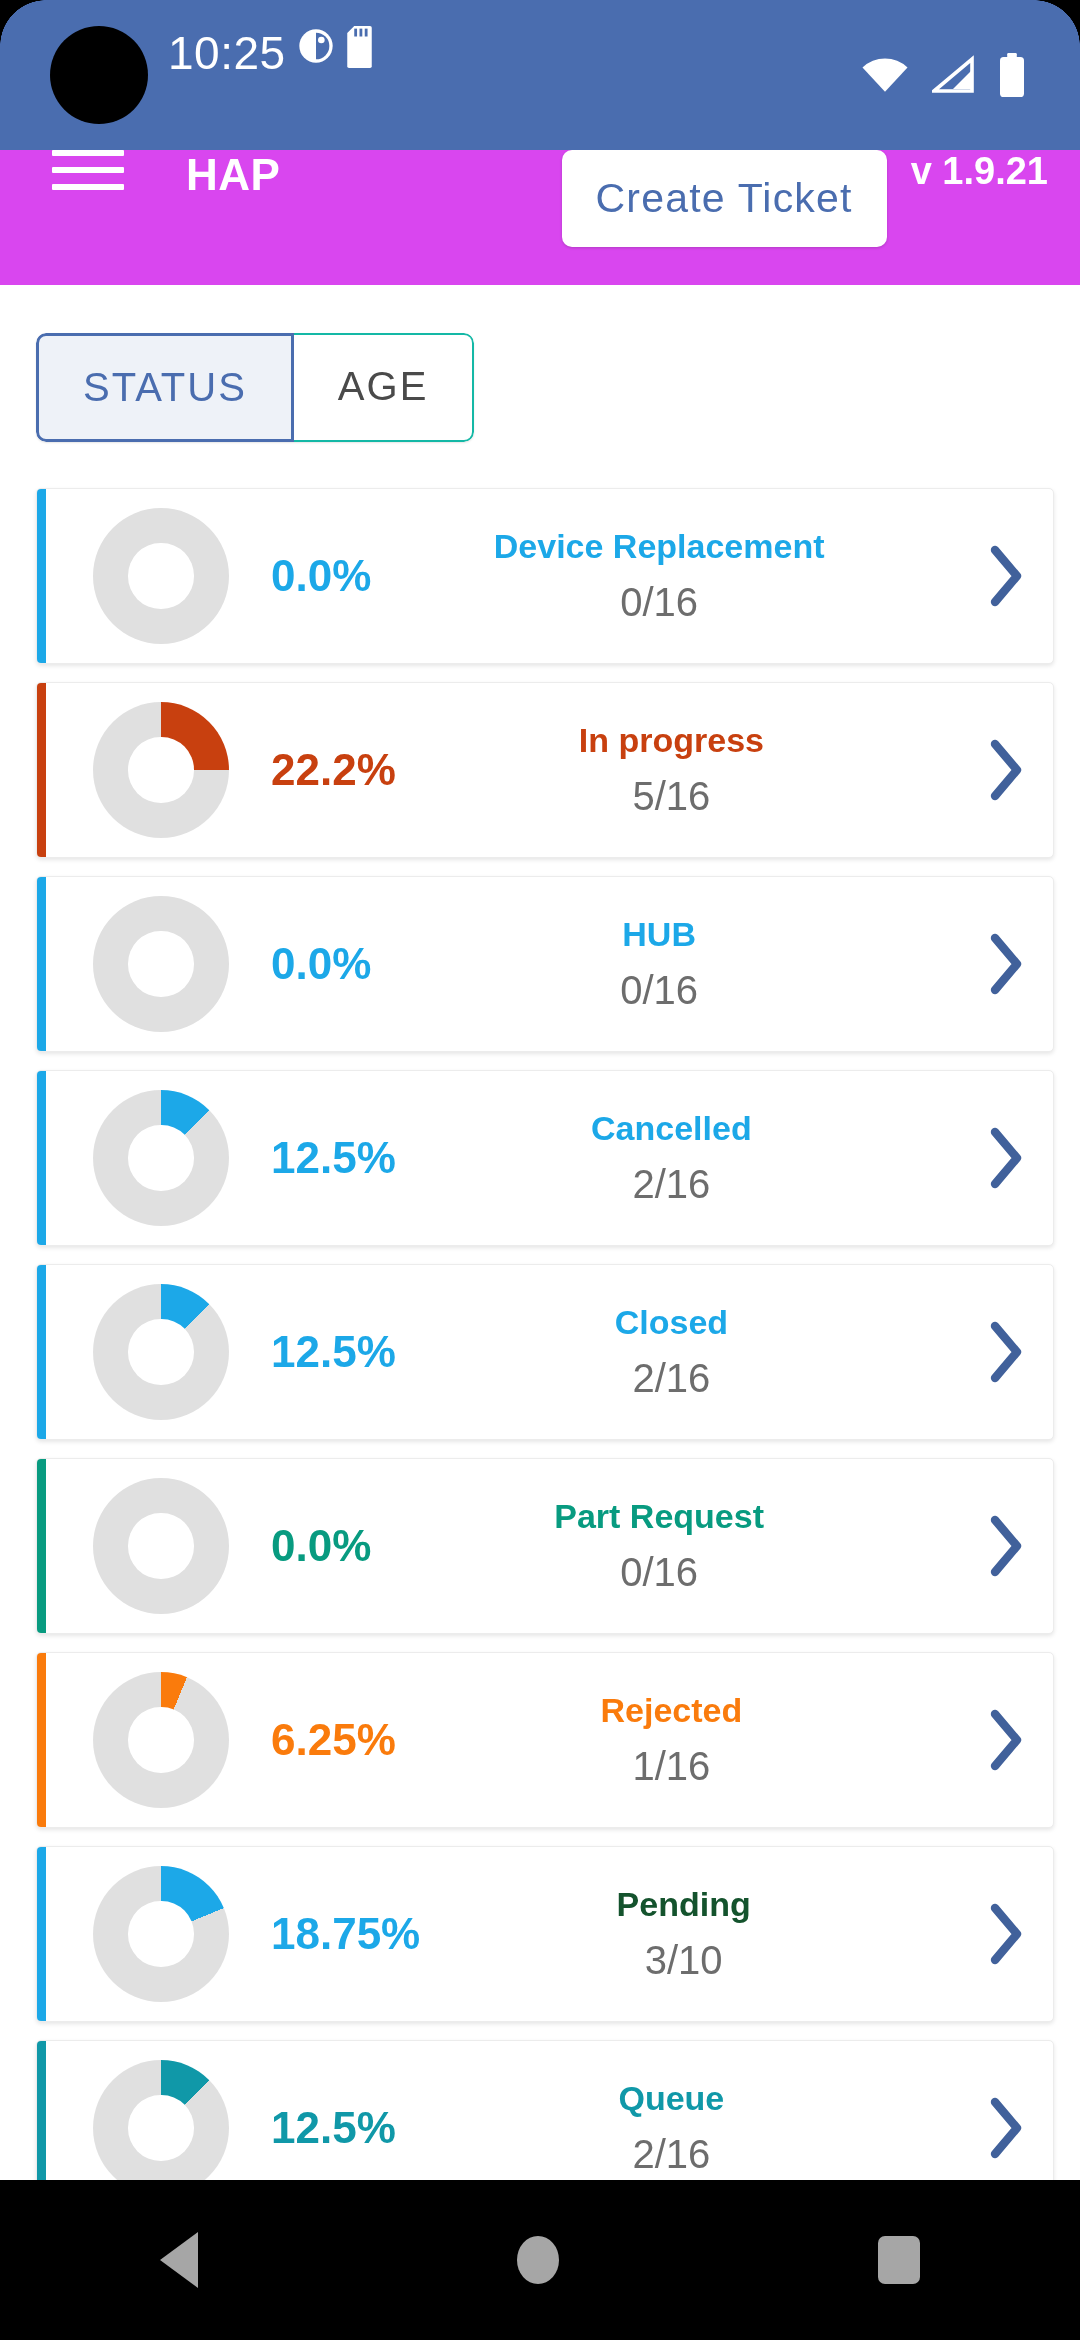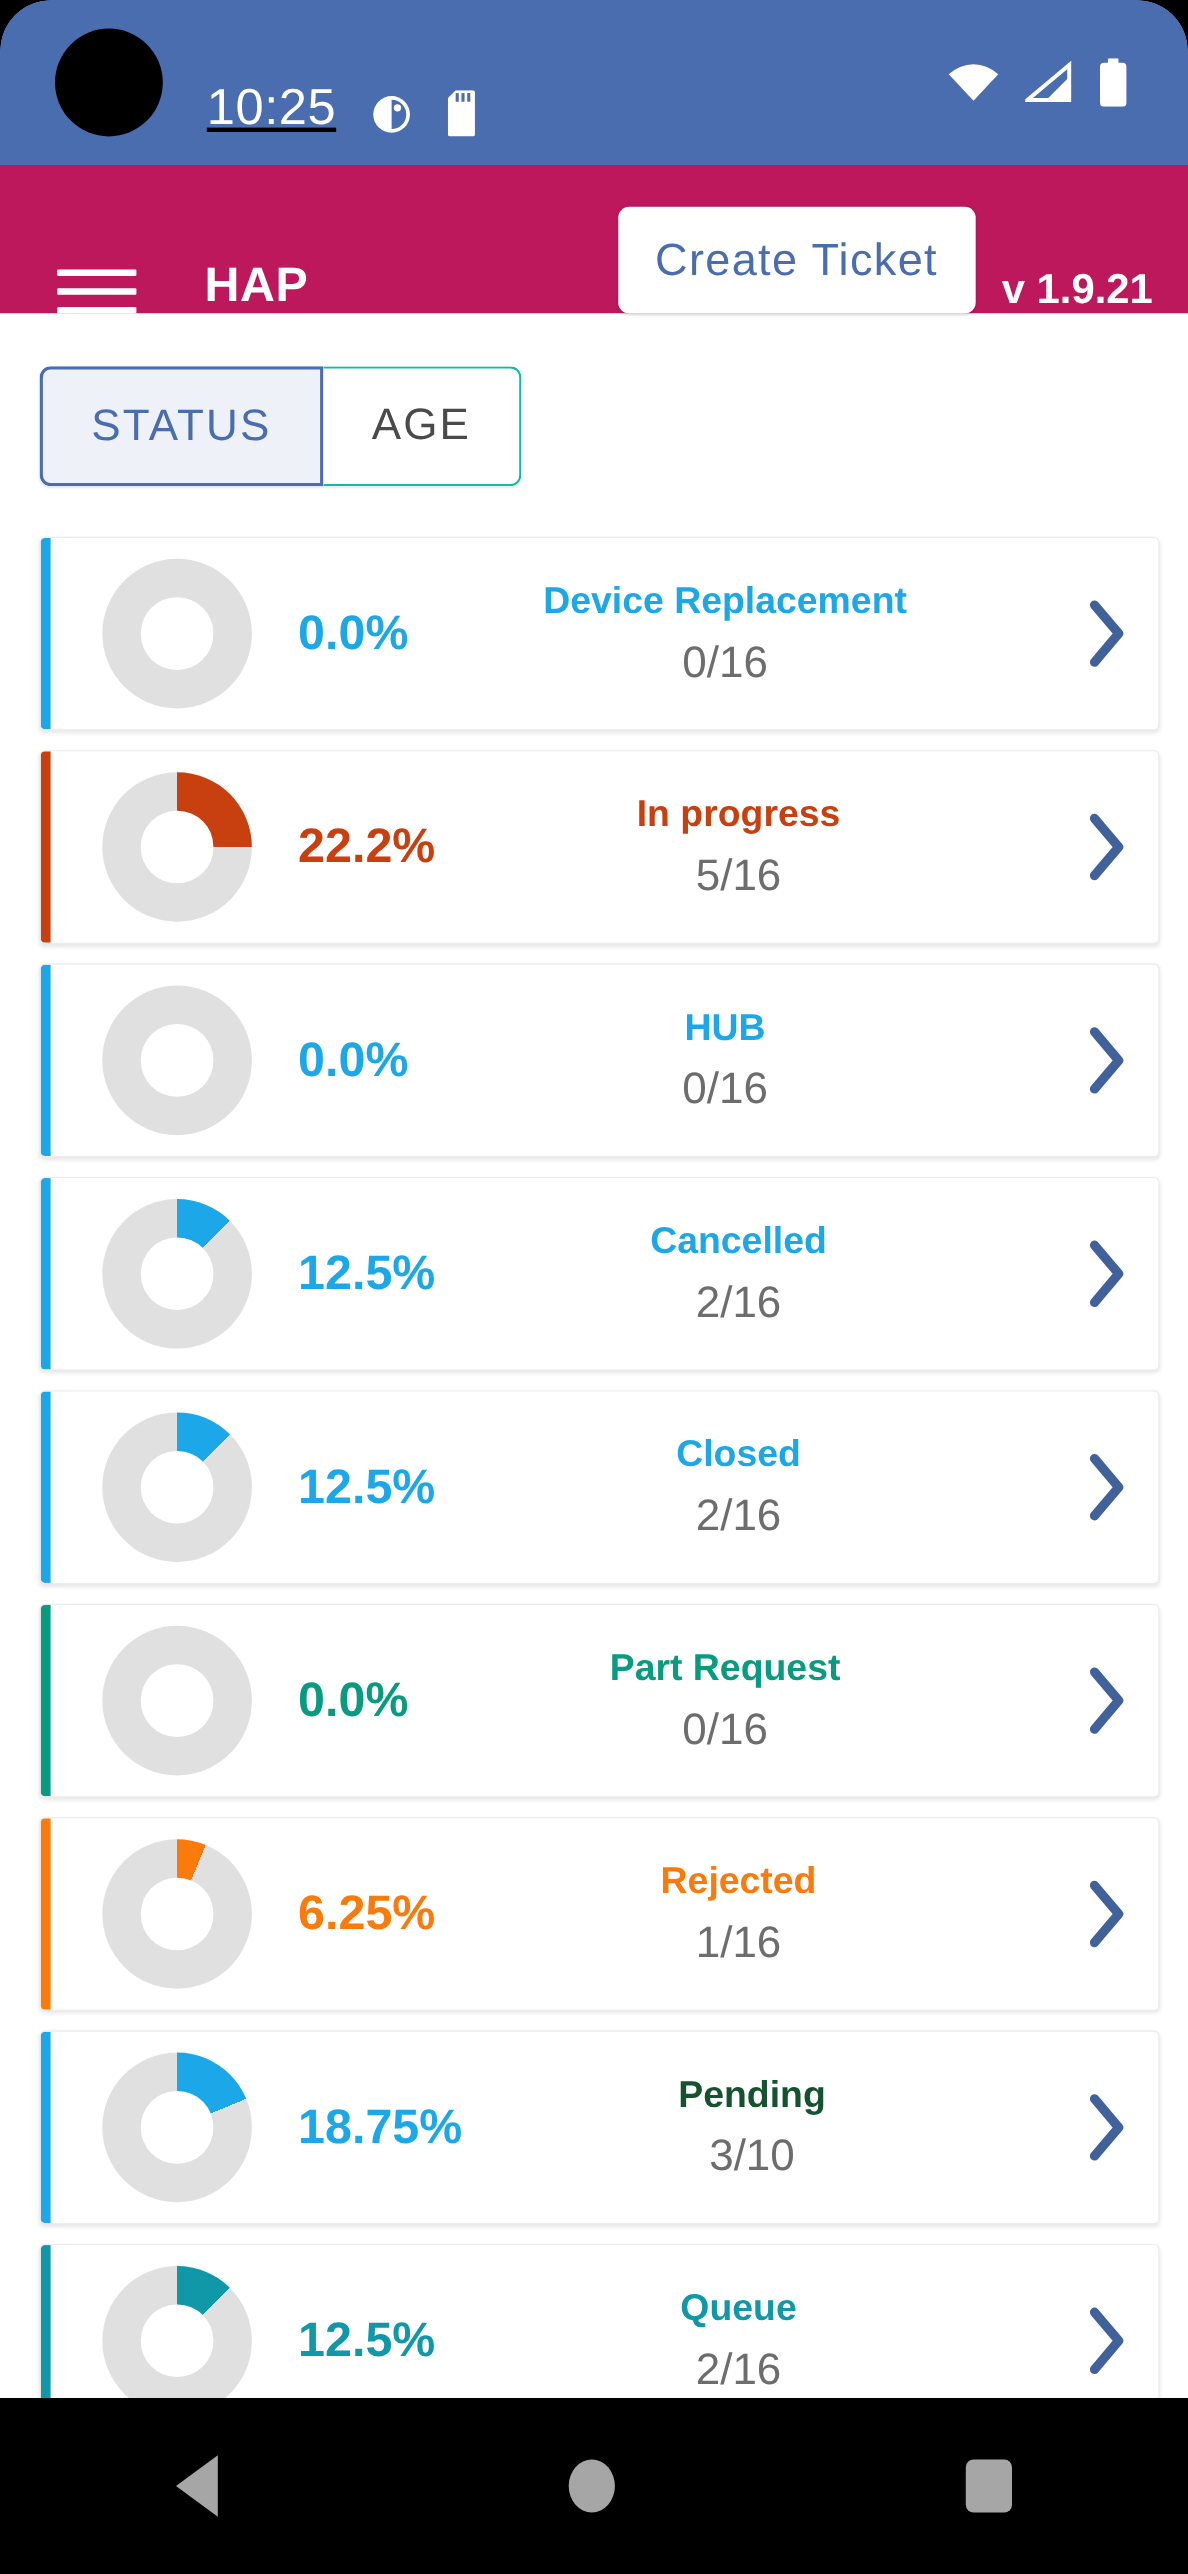--- a/index.html
+++ b/index.html
@@ -9,42 +9,42 @@
     font-family:"Liberation Sans", sans-serif;
     overflow:hidden;
   }
   #phone { position:relative; width:1080px; height:2340px; background:#ffffff; overflow:hidden; }
 
   
   .statusbar{
     position:relative; height:150px; background:#4A6DAF;
     display:flex; align-items:center; padding:0 40px;
   }
-  .sb-left{ display:flex; align-items:flex-end; gap:30px;text-decoration:underline; }
+  .sb-left{ display:flex; align-items:flex-start; gap:10px; }
   .camera-cutout{
     width:98px; height:98px; border-radius:50%; background:#000;
     margin-left:10px;
   }
   .sb-time{ color:#fff; font-size:46px; font-weight:400; letter-spacing:0.5px; margin-left:10px; }
   .sb-icon{ display:inline-flex; align-items:center; justify-content:center; }
   .sb-right{ margin-left:auto; display:flex; align-items:center; gap:22px; padding-right:14px; }
 
   
   .corner{ position:absolute; width:46px; height:46px; background:#000; z-index:30; }
   .corner.tl{ top:0; left:0;
     -webkit-mask-image: radial-gradient(circle 46px at 46px 46px, transparent 99%, #000 100%);
     mask-image: radial-gradient(circle 46px at 46px 46px, transparent 99%, #000 100%);}
   .corner.tr{ top:0; right:0;
     -webkit-mask-image: radial-gradient(circle 46px at 0 46px, transparent 99%, #000 100%);
     mask-image: radial-gradient(circle 46px at 0 46px, transparent 99%, #000 100%);}
 
   
   .appbar{
-    height:135px; background:#be185d;
-    display:flex; align-items:flex-end; padding:0 26px;
+    height:135px; background:#d946ef;
+    display:flex; align-items:flex-start; padding:0 26px;
   }
   .hamburger{ width:72px; display:flex; flex-direction:column; gap:11px; margin-left:26px; cursor:pointer; }
   .hamburger span{ display:block; height:6px; background:#fff; border-radius:1px; }
   .app-title{ color:#fff; font-size:44px; font-weight:700; margin-left:62px; letter-spacing:0.5px; }
   .create-btn{
     margin-left:auto; background:#fff; color:#4A6DAF;
     border:none; border-radius:10px;
     font-family:"Liberation Sans", sans-serif;
     font-size:41px; font-weight:400; letter-spacing:1.2px;
     padding:25px 34px; cursor:pointer; white-space:nowrap;

